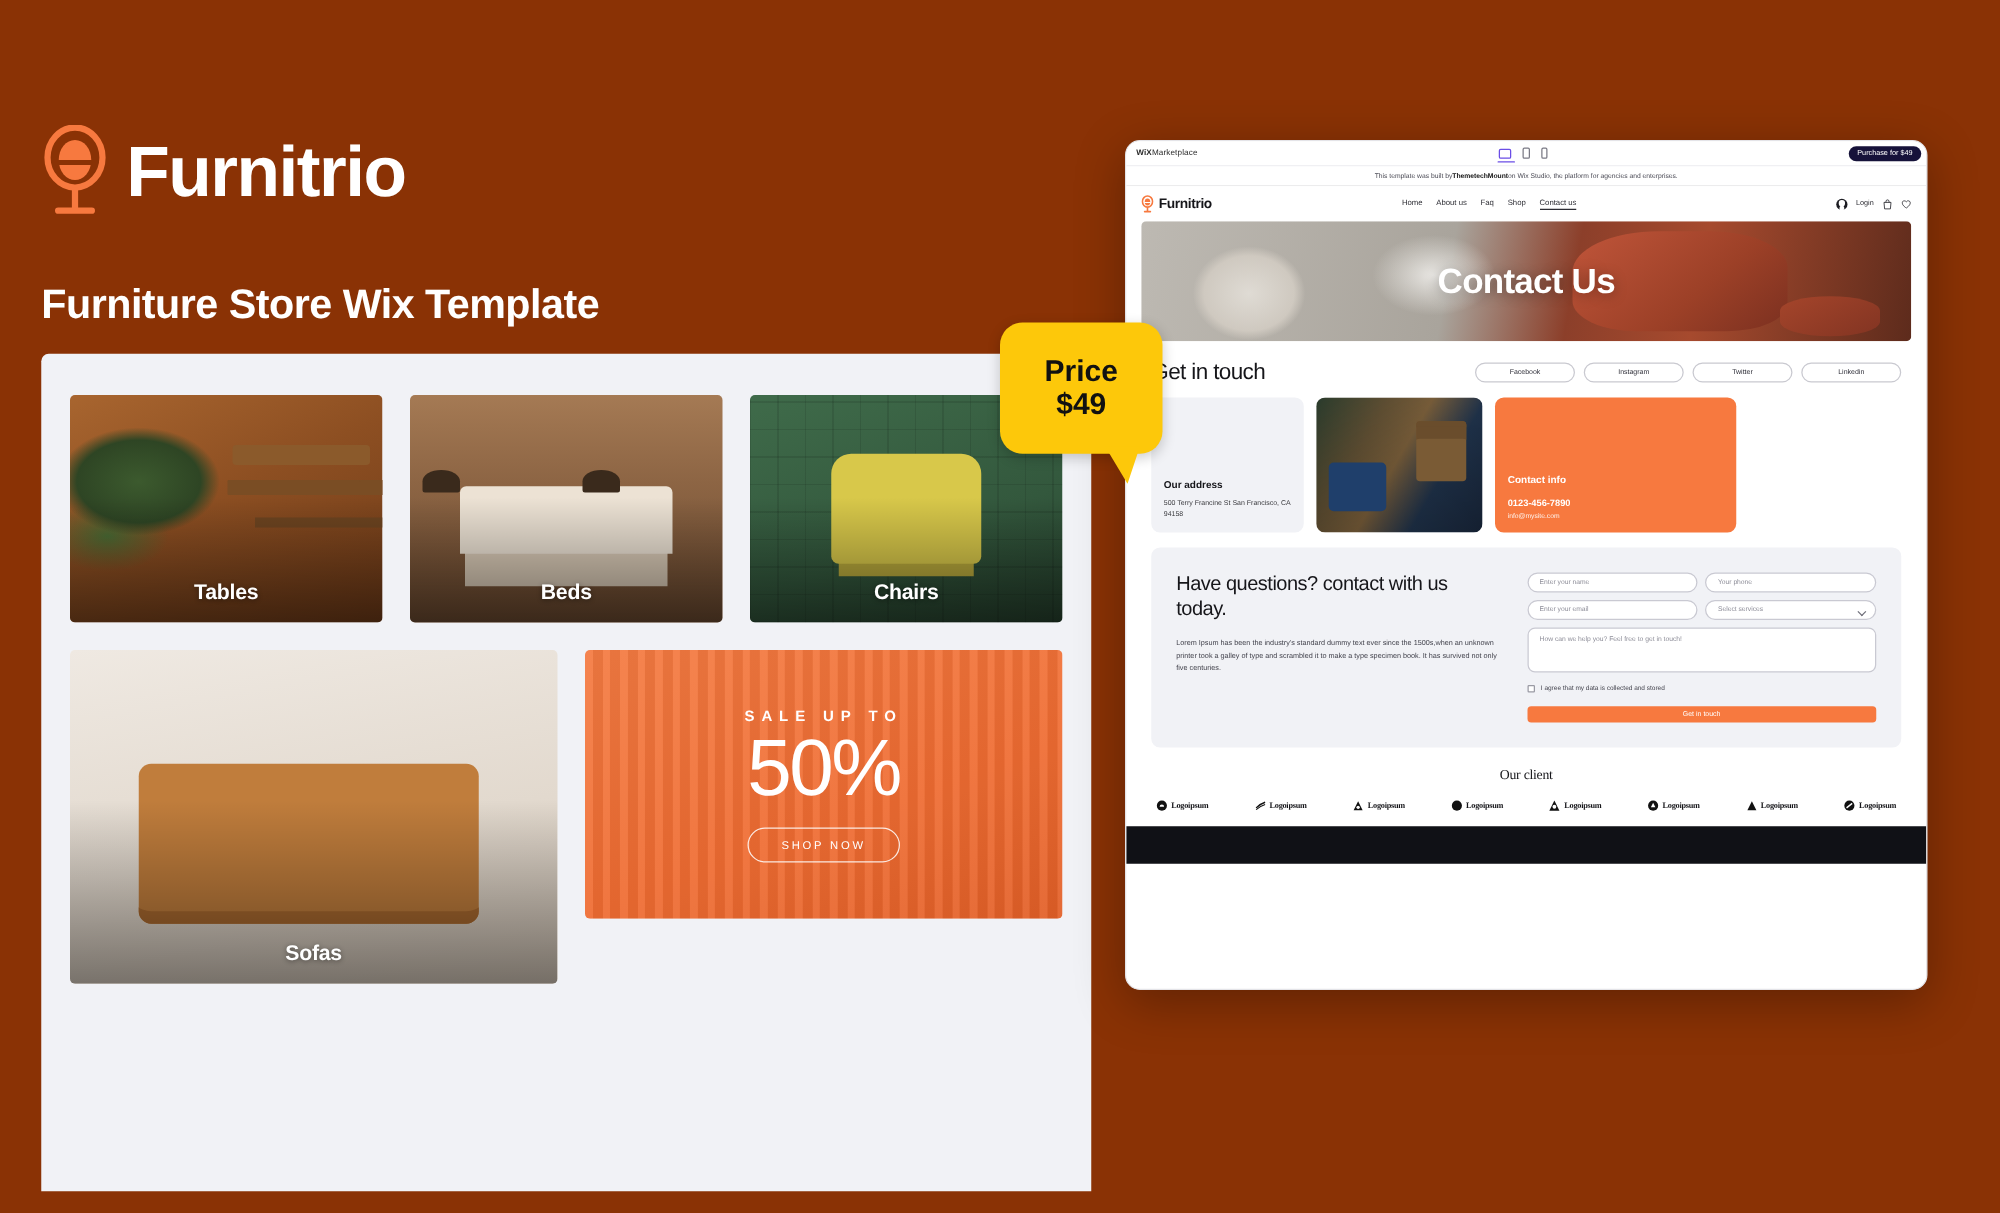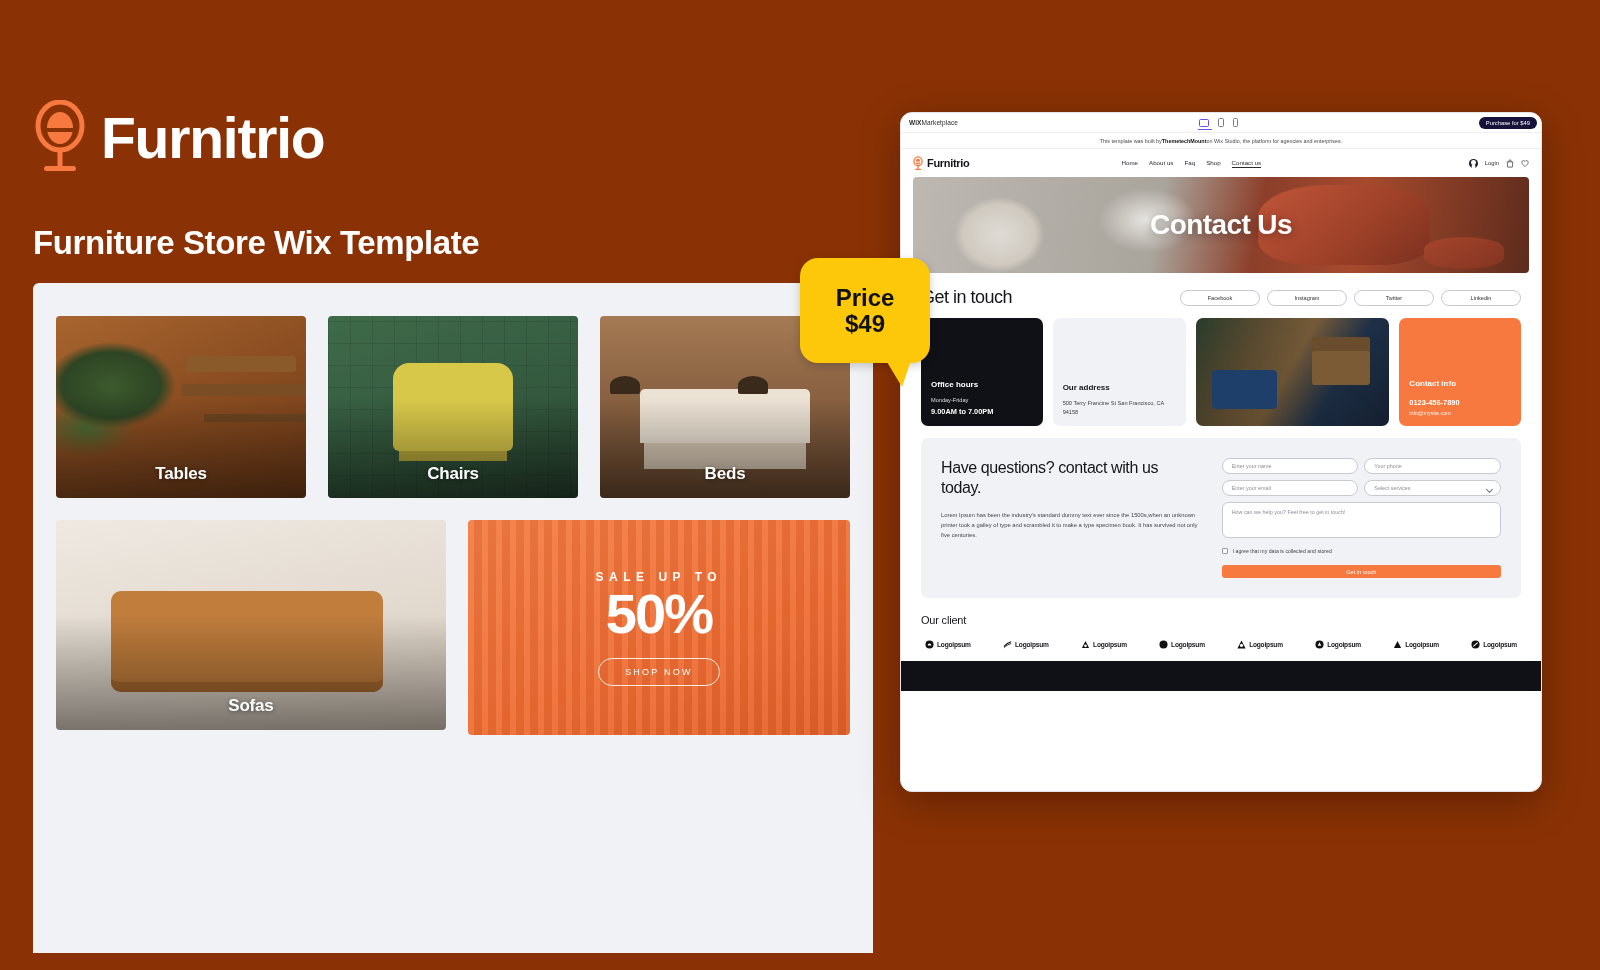--- a/index.html
+++ b/index.html
@@ -118,21 +118,21 @@
   }
   .sale-card {
     position: relative; height: 215px; border-radius: 4px; overflow: hidden;
     background:
       repeating-linear-gradient(90deg, rgba(255,255,255,.07) 0 6px, rgba(0,0,0,.05) 6px 14px),
       linear-gradient(160deg, #f47b42 0%, #ef6c32 60%, #e25f27 100%);
     display: flex; flex-direction: column; align-items: center;
     justify-content: center; color: #fff;
   }
   .sale-kicker { font-size: 12px; letter-spacing: 5.5px; font-weight: bold; }
-  .sale-pct { font-size: 56px; font-weight: bold; line-height: 1; margin-top: 2px; letter-spacing: -2px; }
+  .sale-pct { font-size: 64px; font-weight: normal; line-height: 1; margin-top: 2px; letter-spacing: -2px; }
   .sale-btn {
     margin-top: 16px; border: 1px solid rgba(255,255,255,.85);
     border-radius: 20px; padding: 8px 26px; font-size: 9px;
     letter-spacing: 2.2px; font-weight: normal;
   }
 
   
   .price-bubble {
     position: absolute; left: 800px; top: 258px; z-index: 40;
     width: 130px; height: 105px; background: #fdc80a;
@@ -291,21 +291,21 @@
   .fld.area { height: 36px; border-radius: 6px; align-items: flex-start; padding-top: 6px; }
   .agree { display: flex; align-items: center; gap: 5px; margin-top: 4px; }
   .cbox { width: 6px; height: 6px; border: .8px solid #9a9aa4; background: #fff; border-radius: 1px; }
   .agree span { font-size: 5.2px; color: #44444e; }
   .submit-btn {
     margin-top: 5px; background: #f7793f; color: #fff; border-radius: 3px;
     height: 13px; display: flex; align-items: center; justify-content: center;
     font-size: 5.6px;
   }
 
-  .clients { padding: 16px 20px 0; text-align: left; }
+  .clients { padding: 16px 20px 0; text-align: center; font-family: Liberation Serif, serif; }
   .clients-title { font-size: 11px; color: #16161a; letter-spacing: -.2px; }
   .logo-row { display: flex; justify-content: space-between; margin-top: 14px; padding: 0 4px; }
   .logo-item { display: flex; align-items: center; gap: 3px; }
   .logo-mark { width: 9px; height: 9px; }
   .logo-text { font-size: 6.6px; font-weight: bold; color: #16161a; letter-spacing: -.2px; }
 
   .mock-footer { height: 30px; background: #101116; margin-top: 12px; }
 </style>
 </head>
 <body>
@@ -326,32 +326,32 @@
   <div class="brand-sub">Furniture Store Wix Template</div>
 </div>
 
 <div class="preview-panel">
 
   <div class="pp-grid">
     <div class="cat-card ph-tables">
       <div class="cat-shade"></div>
       <div class="cat-label">Tables</div>
     </div>
+    <div class="cat-card ph-beds">
+      <div class="cat-shade"></div>
+      <div class="cat-label">Beds</div>
+    </div>
     <div class="cat-card ph-chairs">
       <div class="cat-shade"></div>
       <div class="cat-label">Chairs</div>
     </div>
-    <div class="cat-card ph-beds">
-      <div class="cat-shade"></div>
-      <div class="cat-label">Beds</div>
-    </div>
   </div>
 
   <div class="pp-row2">
-    <div class="cat-card ph-sofa" style="height:210px">
+    <div class="cat-card ph-sofa" style="height:267px">
       <div class="cat-shade"></div>
       <div class="cat-label">Sofas</div>
     </div>
     <div class="sale-card">
       <div class="sale-kicker">SALE UP TO</div>
       <div class="sale-pct">50%</div>
       <div class="sale-btn">SHOP NOW</div>
     </div>
   </div>
 </div>
@@ -422,25 +422,20 @@
     <div class="touch-title">Get in touch</div>
     <div class="social-pills">
       <div class="pill">Facebook</div>
       <div class="pill">Instagram</div>
       <div class="pill">Twitter</div>
       <div class="pill">Linkedin</div>
     </div>
   </div>
 
   <div class="info-row">
-    <div class="info-card ic-dark">
-      <div class="ic-h">Office hours</div>
-      <div class="ic-sm">Monday-Friday</div>
-      <div class="ic-bold">9.00AM to 7.00PM</div>
-    </div>
     <div class="info-card ic-light">
       <div class="ic-h">Our address</div>
       <div class="ic-sm">500 Terry Francine St San Francisco, CA 94158</div>
     </div>
     <div class="info-card ic-photo"></div>
     <div class="info-card ic-orange">
       <div class="ic-h">Contact info</div>
       <div class="ic-bold">0123-456-7890</div>
       <div class="ic-mail">info@mysite.com</div>
     </div>

